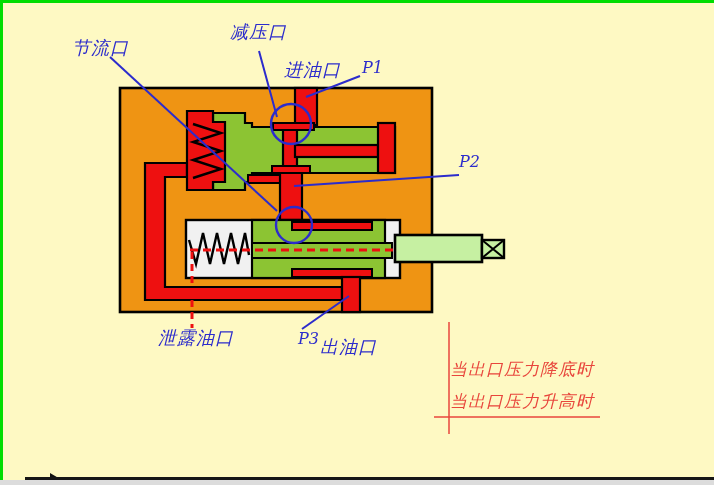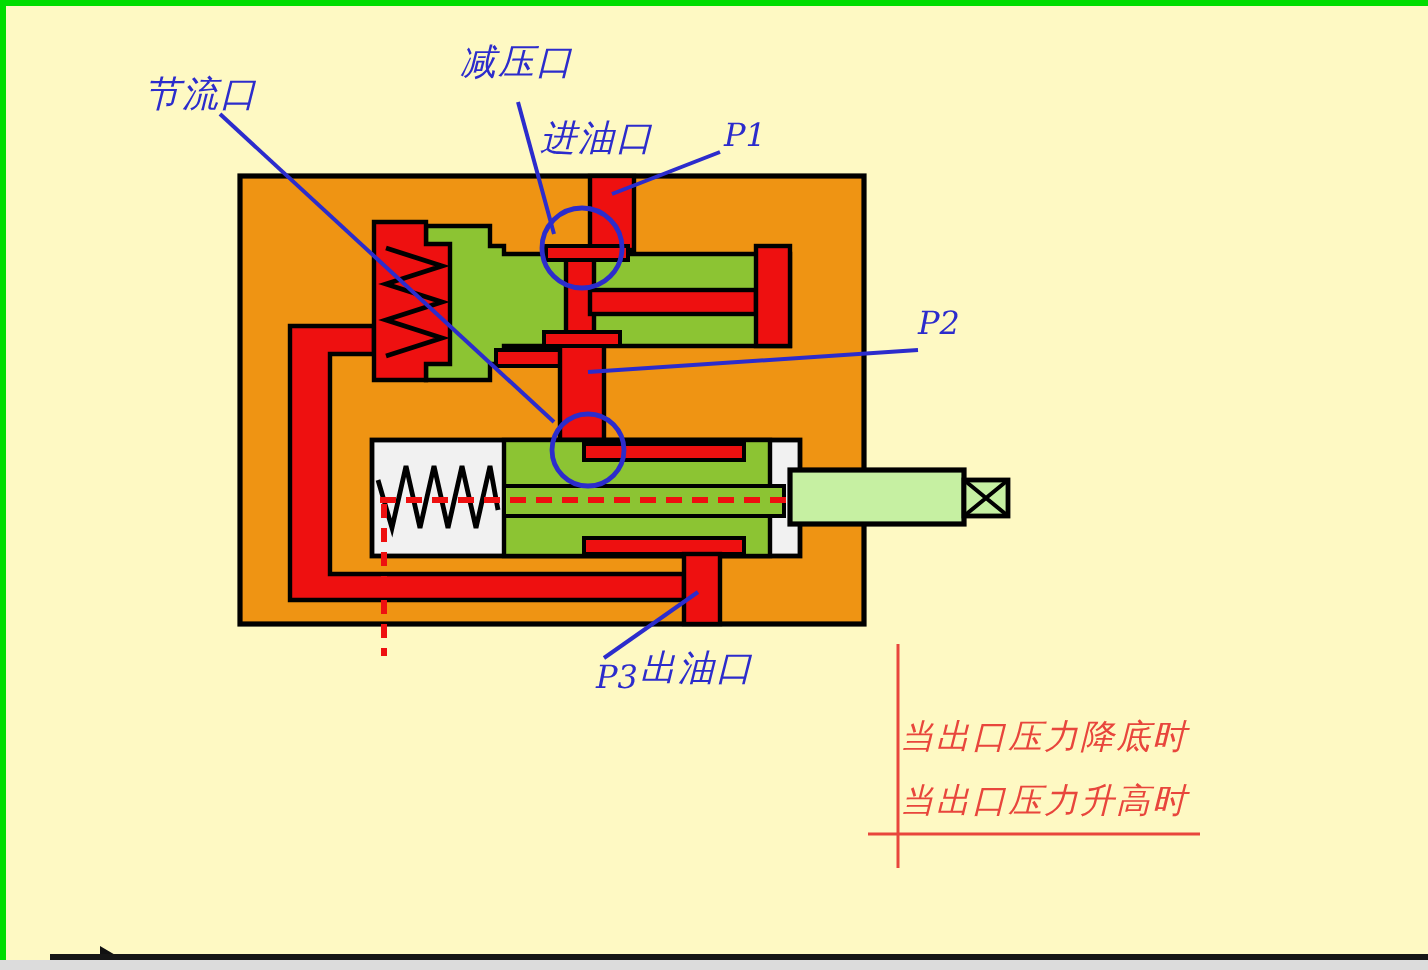--- a/index.html
+++ b/index.html
@@ -69,25 +69,26 @@
     <line x1="302" y1="329" x2="349" y2="296" stroke="#2c2ccc" stroke-width="2"></line>
 
     <line x1="449" y1="322" x2="449" y2="434" stroke="#e8463c" stroke-width="1.5"></line>
     <line x1="434" y1="417" x2="600" y2="417" stroke="#e8463c" stroke-width="1.5"></line>
 
     <path d="M50,473 l0,9 l3,-2.5 l2,3.5 l2,-1.2 l-2,-3.3 l3.5,-0.5 Z" fill="#111"></path>
   </svg>
 
   <div class="lbl" style="left:72px;top:37px;">节流口</div>
   <div class="lbl" style="left:230px;top:21px;">减压口</div>
-  <div class="lbl" style="left:270px;top:59px;">进油口</div>
+  <div class="lbl" style="left:284px;top:59px;">进油口</div>
   <div class="plbl" style="left:362px;top:58px;">P1</div>
   <div class="plbl" style="left:459px;top:152px;">P2</div>
+  <div class="lbl" style="left:158px;top:327px;">泄露油口</div>
   <div class="plbl" style="left:298px;top:329px;">P3</div>
-  <div class="lbl" style="left:320px;top:324px;">出油口</div>
+  <div class="lbl" style="left:320px;top:336px;">出油口</div>
 
   <div class="note" style="left:450px;top:391px;">当出口压力升高时</div>
   <div class="note" style="left:450px;top:359px;">当出口压力降底时</div>
 
   <div class="frame-top"></div>
   <div class="frame-left"></div>
   <div class="bottom-bar"></div>
 </div>
 
 </body></html>

